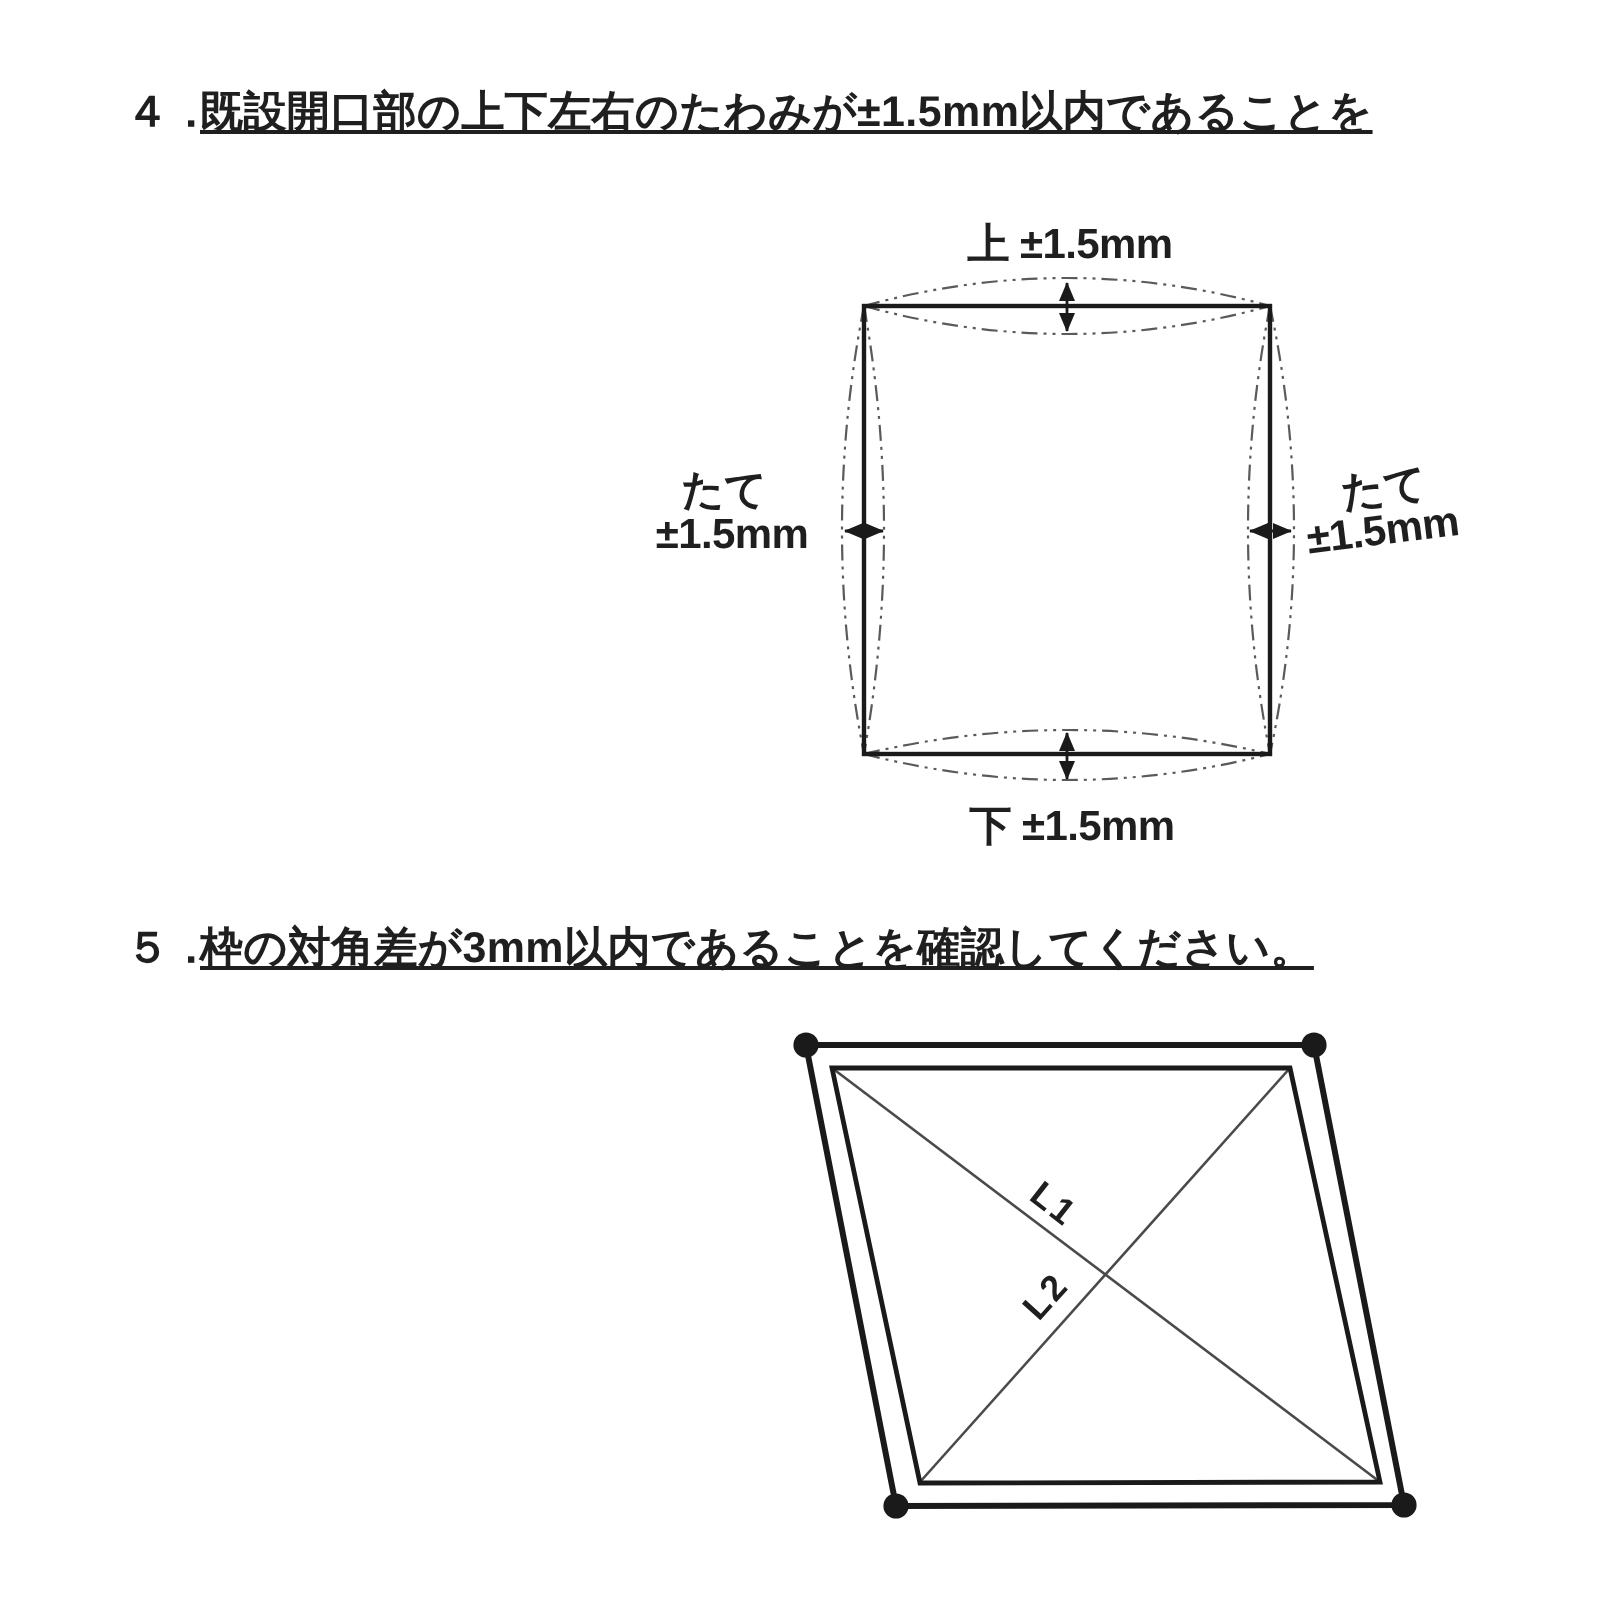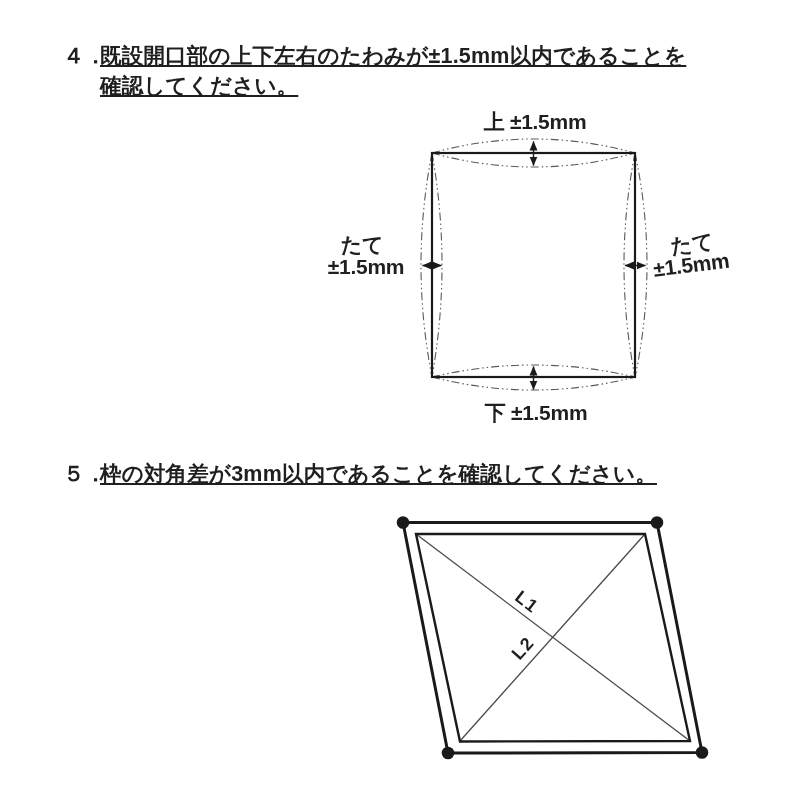--- a/index.html
+++ b/index.html
@@ -37,21 +37,20 @@
 </style>
 </head>
 <body>
 
 <div class="page">
 
   <div class="heading" id="h4">
     <span class="num">４．</span>
     <span class="htext">
       <span>既設開口部の上下左右のたわみが±1.5mm以内であることを</span><br>
-      <span>確認してください。</span>
     </span>
   </div>
 
   <svg id="fig1" class="fig" width="440" height="330" viewBox="310 100 440 330">
     <defs>
       <marker id="arr" markerUnits="userSpaceOnUse" markerWidth="10" markerHeight="9" viewBox="0 0 10 9" refX="9" refY="4.5" orient="auto-start-reverse">
         <path d="M0,0.5 L9.5,4.5 L0,8.5 Z" fill="#1a1a1a"></path>
       </marker>
     </defs>
 

